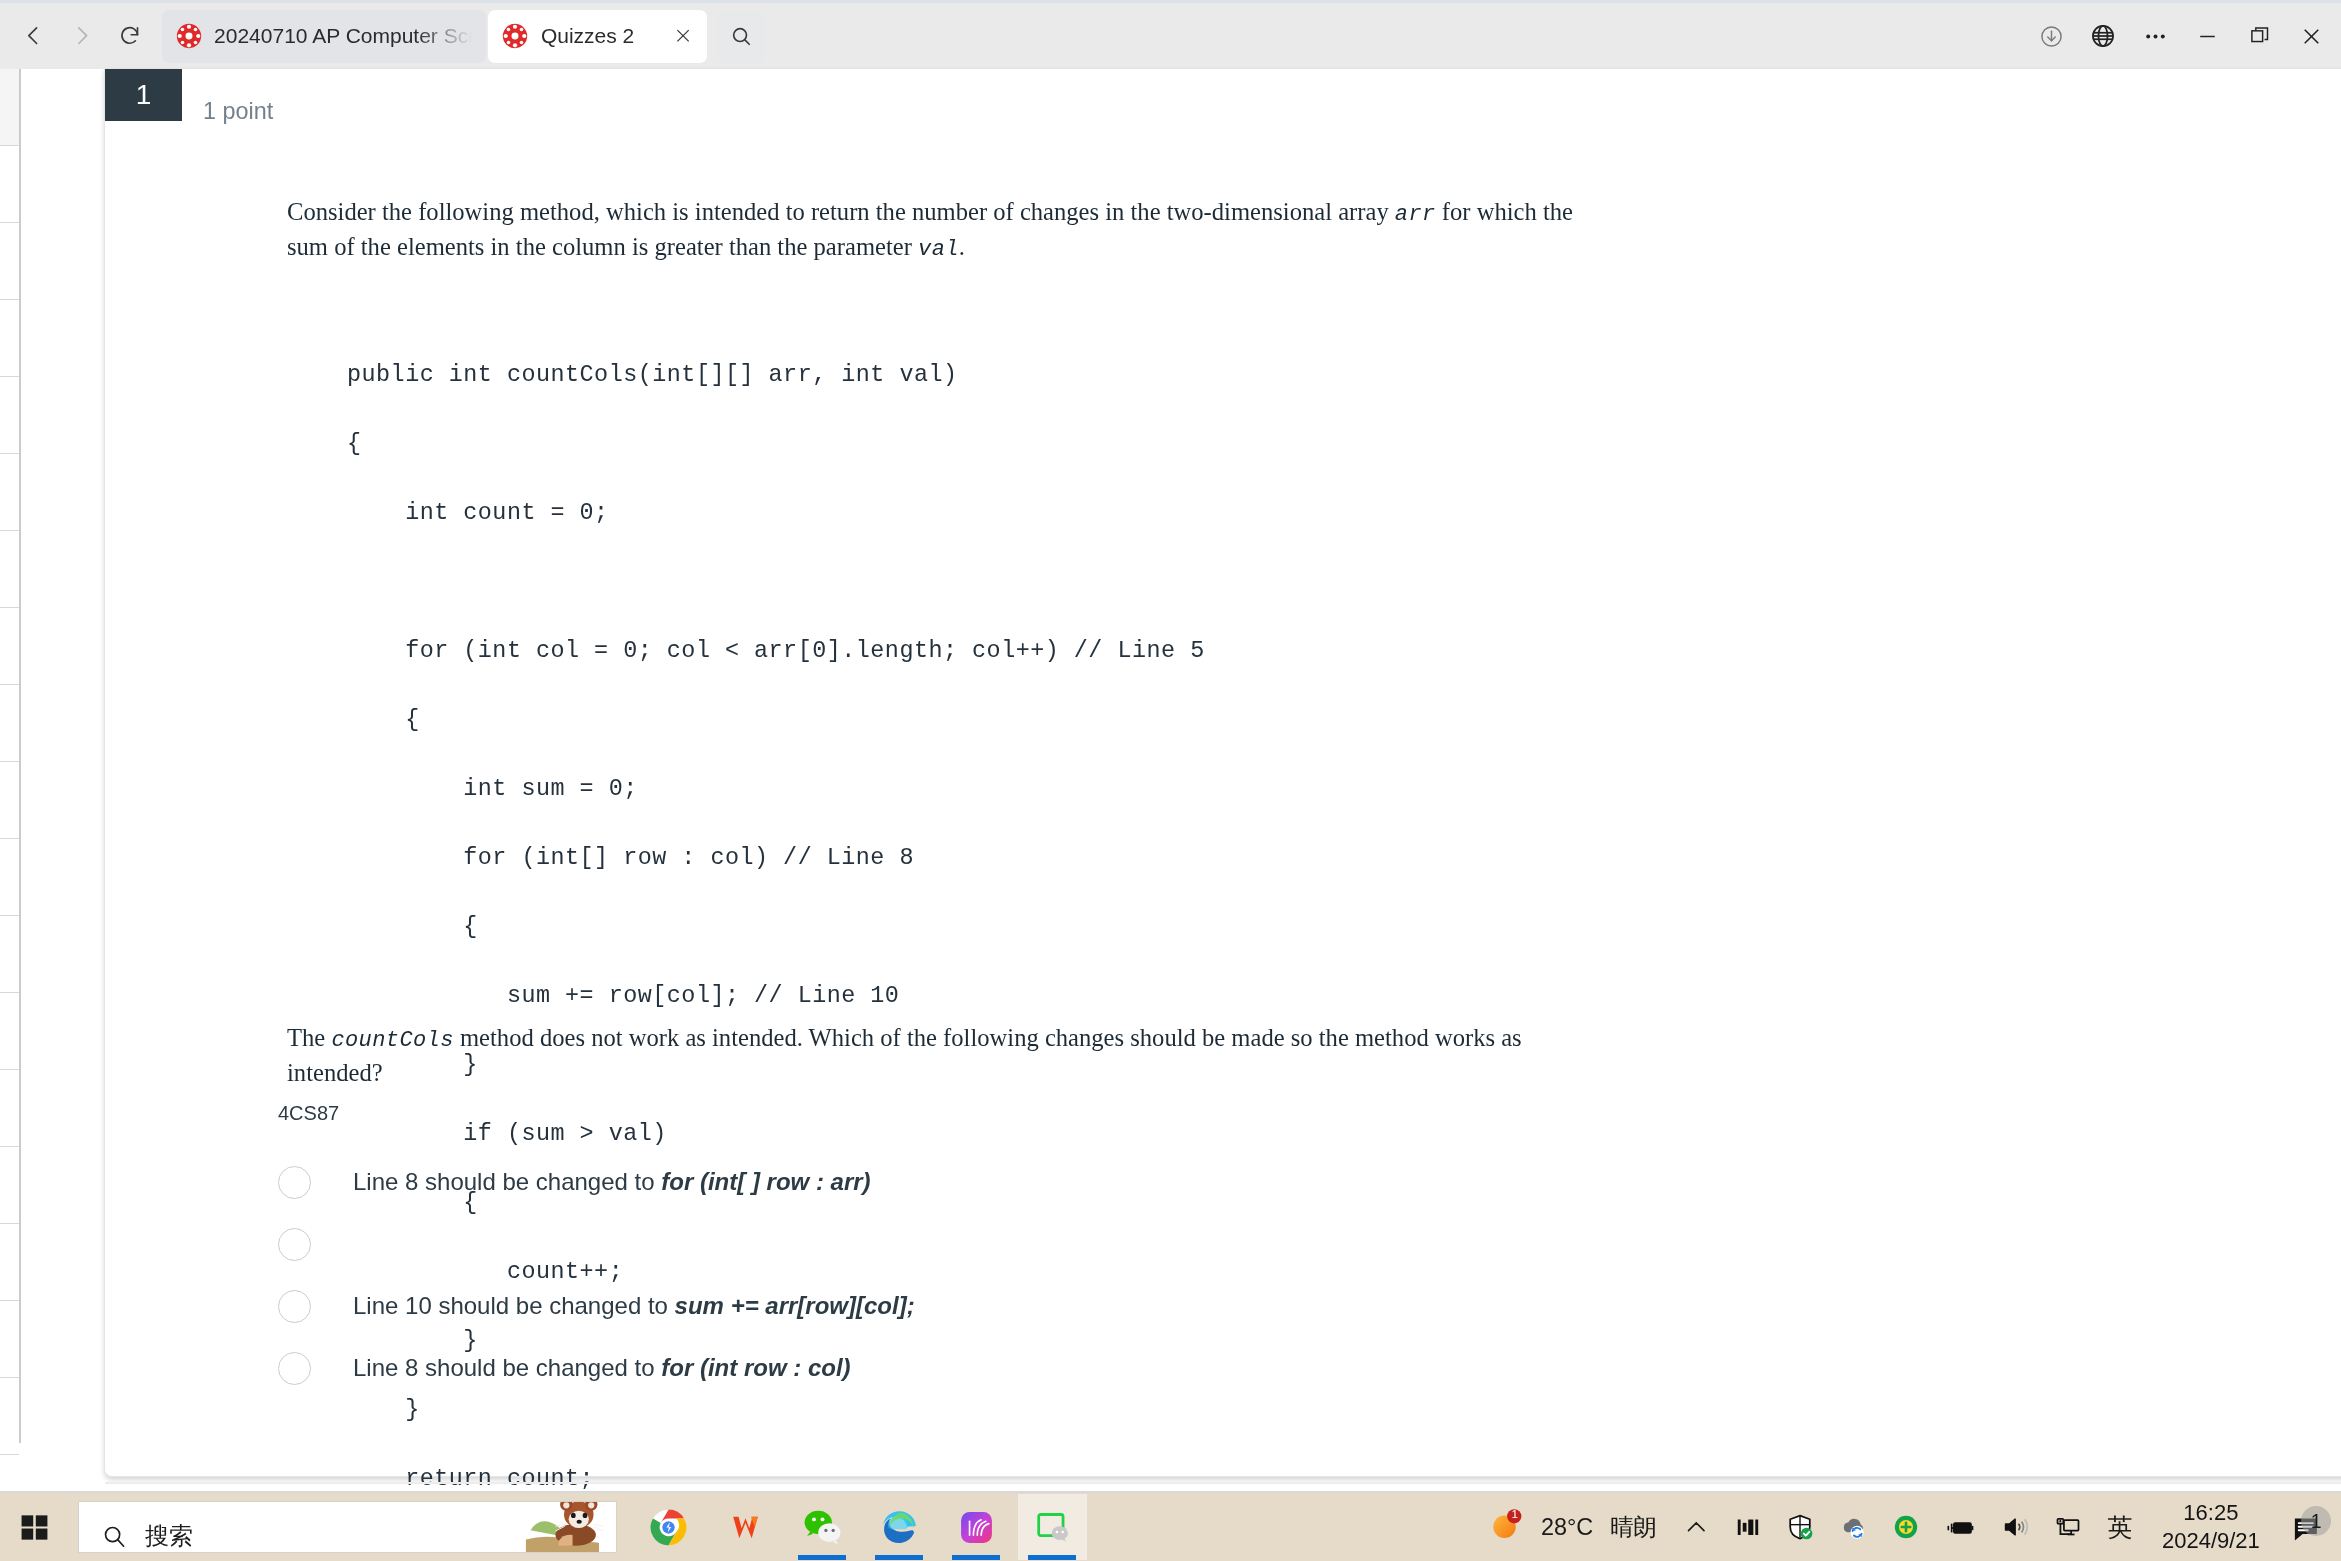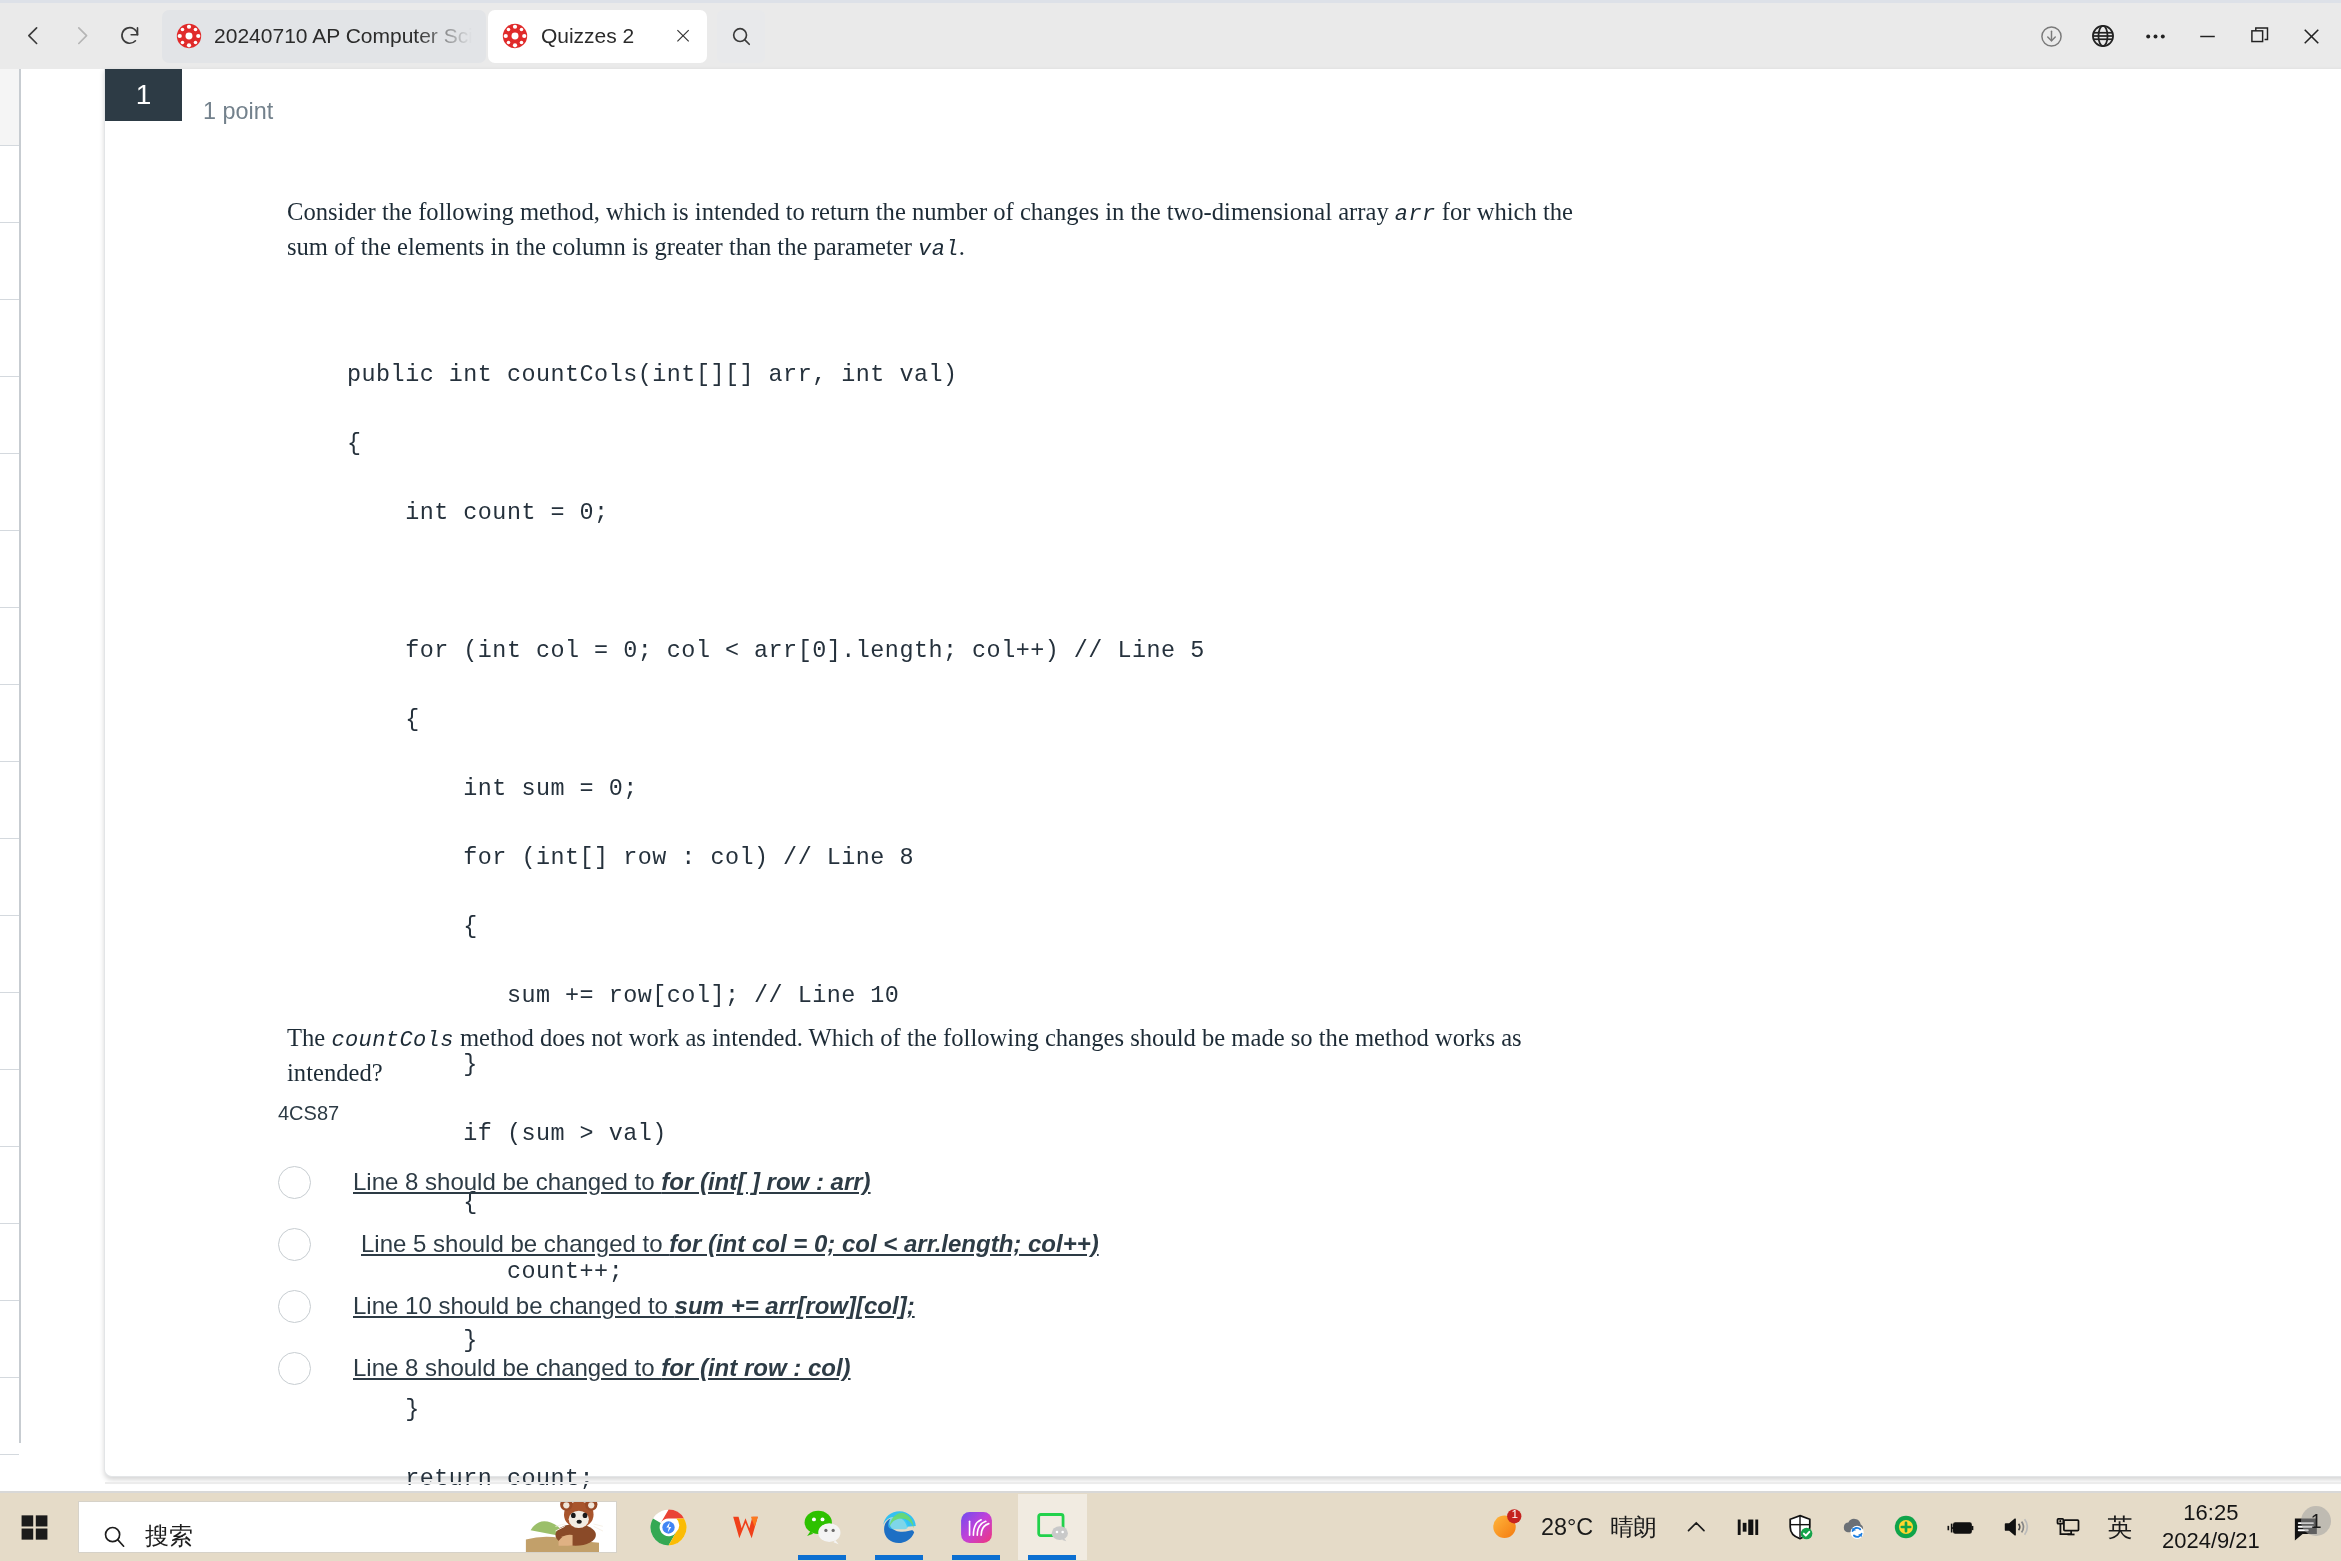--- a/index.html
+++ b/index.html
@@ -146,21 +146,20 @@
   }
   .radio {
     width: 33px; height: 33px; border-radius: 50%;
     border: 1.6px solid #c7cdd1; background: #ffffff;
     flex: none;
   }
   .opt-text {
     margin-left: 42px;
     font-size: 24px; color: #2d3b45;
     white-space: nowrap;
-    text-decoration: underline;
   }
   .opt-text .em { font-style: italic; font-weight: bold; }
   .option.indent .opt-text { margin-left: 50px; }
 
   #card-footer-divider {
     position: absolute; left: 0; top: 1361px; width: 100%; height: 1.6px; background: #ececec;
   }
 
   
   #taskbar {
@@ -383,21 +382,20 @@
 
       <div id="options">
 
         <div class="option">
           <span class="radio"></span>
           <span class="opt-text"><span>Line 8 should be changed to </span><span class="em">for (int[ ] row : arr)</span></span>
         </div>
 
         <div class="option indent">
           <span class="radio"></span>
-          <span class="opt-text"><span>Line 5 should be changed to </span><span class="em">for (int col = 0; col &lt; arr.length; col++)</span></span>
         </div>
 
 
         <div class="option">
           <span class="radio"></span>
           <span class="opt-text"><span>Line 10 should be changed to </span><span class="em">sum += arr[row][col];</span></span>
         </div>
 
         <div class="option">
           <span class="radio"></span>

